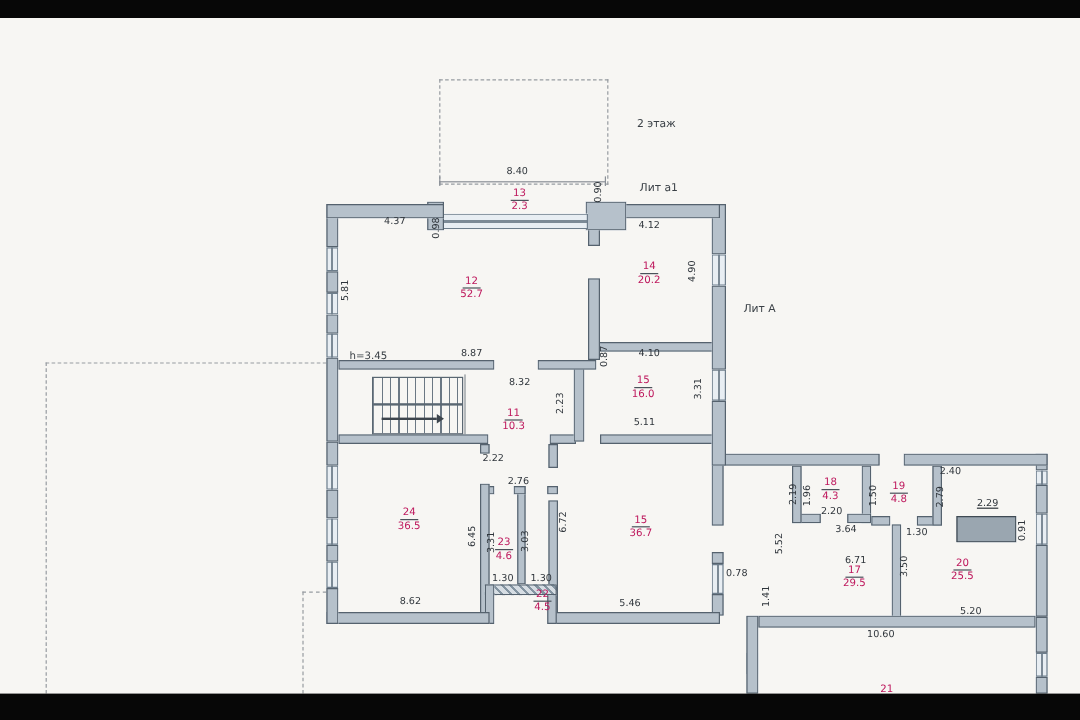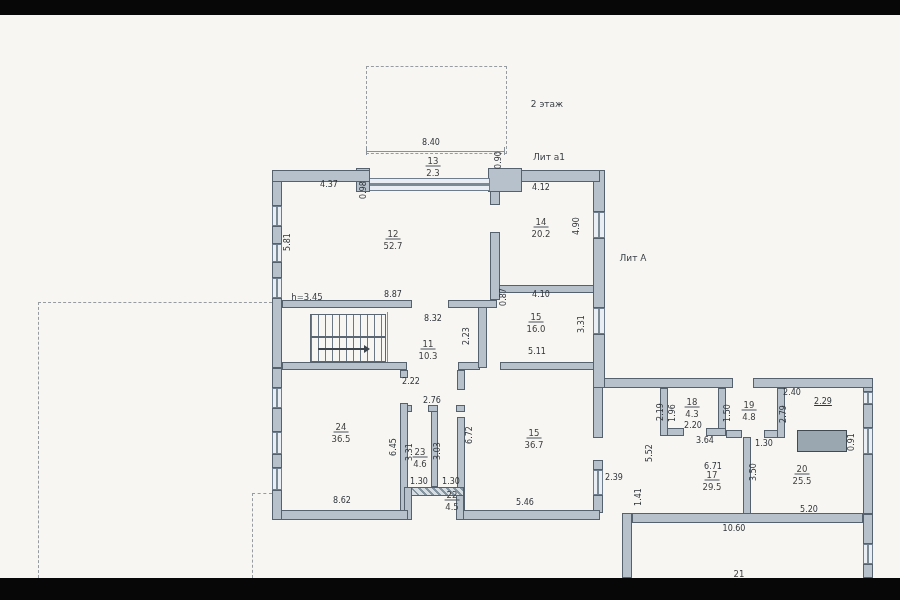--- a/index.html
+++ b/index.html
@@ -22,21 +22,21 @@
     position:absolute;transform:translate(-50%,-50%);
     font-size:8px;line-height:8px;color:#2f353b;white-space:nowrap;
   }
   .lbl.v{transform:translate(-50%,-50%) rotate(-90deg);}
   .ann{
     position:absolute;transform:translate(-50%,-50%);
     font-size:9px;color:#3a4046;white-space:nowrap;
   }
   .room{
     position:absolute;transform:translate(-50%,-50%);
-    text-align:center;color:#404040;
+    text-align:center;color:#be185d;
   }
   .room .num{display:inline-block;font-size:8.5px;line-height:9px;border-bottom:1px solid #4a525a;padding:0 2px;}
   .room .area{display:block;font-size:8.5px;line-height:10px;}
   .room .area:empty{display:none;}
   .stairs{
     position:absolute;left:310px;top:314px;width:76px;height:48px;
     border:1px solid #5a6772;box-sizing:border-box;
     background:repeating-linear-gradient(90deg,#6b7884 0 1px,transparent 1px 7px);
   }
   .stairs .mid{position:absolute;left:0;right:0;top:21px;height:2px;background:#5a6772;}
@@ -181,30 +181,30 @@
     <span class="lbl" style="left: 411px; top: 382px;">2.22</span>
     <span class="lbl" style="left: 432px; top: 401px;">2.76</span>
     <span class="lbl v" style="left: 394px; top: 447px;">6.45</span>
     <span class="lbl v" style="left: 410px; top: 452px;">3.31</span>
     <span class="lbl v" style="left: 438px; top: 451px;">3.03</span>
     <span class="lbl" style="left: 419px; top: 482px;">1.30</span>
     <span class="lbl" style="left: 451px; top: 482px;">1.30</span>
     <span class="lbl" style="left: 342px; top: 501px;">8.62</span>
     <span class="lbl v" style="left: 470px; top: 435px;">6.72</span>
     <span class="lbl" style="left: 525px; top: 503px;">5.46</span>
-    <span class="lbl" style="left: 614px; top: 478px;">2.39</span>
+    <span class="lbl" style="left: 614px; top: 478px;">0.78</span>
     <span class="lbl v" style="left: 661px; top: 412px;">2.19</span>
     <span class="lbl v" style="left: 673px; top: 413px;">1.96</span>
     <span class="lbl" style="left: 693px; top: 426px;">2.20</span>
     <span class="lbl" style="left: 792px; top: 393px;">2.40</span>
     <span class="lbl v" style="left: 728px; top: 413px;">1.50</span>
     <span class="lbl v" style="left: 784px; top: 414px;">2.79</span>
     <span class="lbl" style="left: 705px; top: 441px;">3.64</span>
     <span class="lbl" style="left: 764px; top: 444px;">1.30</span>
-    <span class="lbl" style="left: 823px; top: 402px; text-decoration: underline;">2.29</span>
+    <span class="lbl" style="left: 823px; top: 420px; text-decoration: underline;">2.29</span>
     <span class="lbl v" style="left: 852px; top: 442px;">0.91</span>
     <span class="lbl v" style="left: 650px; top: 453px;">5.52</span>
     <span class="lbl" style="left: 680px; top: 467px; margin-left: 33px;">6.71</span>
     <span class="lbl v" style="left: 754px; top: 472px;">3.50</span>
     <span class="lbl v" style="left: 639px; top: 497px;">1.41</span>
     <span class="lbl" style="left: 809px; top: 510px;">5.20</span>
     <span class="lbl" style="left: 734px; top: 529px;">10.60</span>
     <div class="bar top"></div>
     <div class="bar bottom"></div>
   </div>

